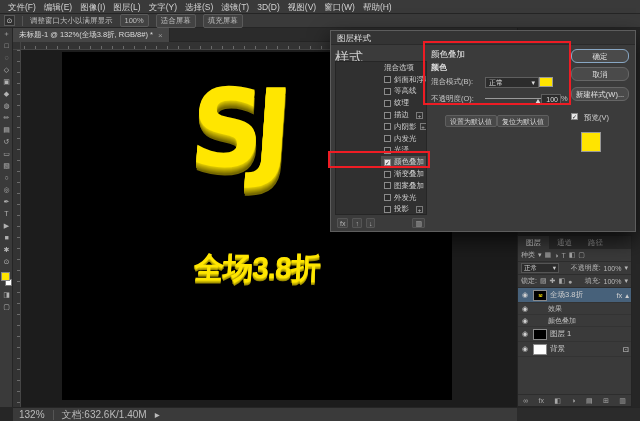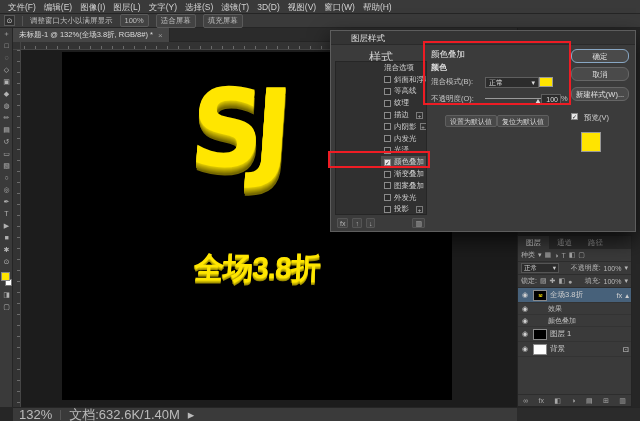--- a/index.html
+++ b/index.html
@@ -46,21 +46,21 @@
   .logo{position:absolute;left:46%;top:26px;transform:translateX(-55%) skewX(-4deg) scaleY(1.06);
         font-family:"DejaVu Sans","Liberation Sans",sans-serif;font-weight:bold;font-size:102px;
         letter-spacing:-10px;color:#ffe600;line-height:1;
         text-shadow:0 1px 0 #d9c400,0 2px 0 #c9b500,0 3px 0 #b8a500,0 4px 0 #a89600,
                     0 5px 0 #978700,0 6px 0 #867800,1px 7px 0 #766900,2px 9px 7px rgba(0,0,0,.55);}
   .subtitle{position:absolute;left:50%;top:196px;transform:translateX(-50%) skewX(-3deg);
         font-weight:bold;font-size:30px;letter-spacing:-1px;color:#ffe600;white-space:nowrap;
         text-shadow:0 1px 0 #d9c400,0 2px 0 #b8a500,0 3px 0 #978700,1px 4px 4px rgba(0,0,0,.55);}
   .doc-status{position:absolute;left:13px;top:407px;width:504px;height:14px;background:#3a3a3a;
               border-top:1px solid #252525;display:flex;align-items:center;gap:8px;
-              padding-left:6px;font-size:13px;color:#bbb;}
+              padding-left:6px;font-size:10px;color:#bbb;}
   .bottom-fill{position:absolute;left:517px;top:407px;width:123px;height:14px;background:#2b2b2b;
                border-top:1px solid #252525;}
   
   .right-dock{position:absolute;left:517px;top:28px;width:123px;height:379px;background:#262626;
               border-left:1px solid #1f1f1f;}
   .layers-panel{position:absolute;left:517px;top:235px;width:115px;height:172px;background:#3a3a3a;
                 border:1px solid #242424;}
   .l-tabs{display:flex;height:13px;background:#2b2b2b;}
   .l-tab{padding:0 8px;line-height:13px;font-size:7.5px;color:#999;}
   .l-tab.active{background:#3a3a3a;color:#ddd;}
@@ -77,24 +77,24 @@
   .thumb{width:14px;height:11px;border:1px solid #8a8a8a;background:#000;overflow:hidden;
          display:flex;align-items:center;justify-content:center;}
   .thumb.white{background:#fff;}
   .thumb .tiny{font-size:4px;font-weight:bold;color:#ffe400;letter-spacing:-1px;}
   .lname{flex:1;white-space:nowrap;overflow:hidden;}
   .l-bottom{position:absolute;left:0;bottom:0;width:100%;height:12px;border-top:1px solid #2d2d2d;
             display:flex;align-items:center;justify-content:space-around;font-size:7px;color:#a8a8a8;}
   
   .dialog{position:absolute;left:330px;top:30px;width:306px;height:202px;background:#3b3b3b;
           border:1px solid #5d5d5d;box-shadow:0 8px 20px rgba(0,0,0,.7);z-index:5;}
-  .dlg-title{height:14px;line-height:14px;padding-left:20px;font-size:8.5px;color:#e0e0e0;
+  .dlg-title{height:14px;line-height:14px;padding-left:6px;font-size:8.5px;color:#e0e0e0;
              background:#343434;border-bottom:1px solid #2a2a2a;}
   .dlg-styles{position:absolute;left:4px;top:18px;width:92px;height:180px;}
-  .dlg-styles-header{font-size:12px;color:#cfcfcf;height:11px;text-align:center;}
+  .dlg-styles-header{font-size:14px;color:#cfcfcf;height:11px;}
   .style-list{position:absolute;left:0;top:12px;right:0;bottom:14px;background:#303030;
               border:1px solid #262626;overflow:hidden;padding-left:45px;}
   .s-item{display:flex;align-items:center;gap:3px;height:11.8px;padding:0 3px;font-size:7.5px;
           color:#cfcfcf;white-space:nowrap;}
   .s-item.sel{background:#4d4d4d;}
   .cb{width:7px;height:7px;border:1px solid #8a8a8a;background:#2a2a2a;flex:none;
       font-size:6px;line-height:6px;text-align:center;color:#222;}
   .cb.on{background:#e8e8e8;}
   .plusbox{margin-left:auto;width:7px;height:7px;border:1px solid #7a7a7a;flex:none;
            font-size:6px;line-height:6px;text-align:center;color:#bbb;}

